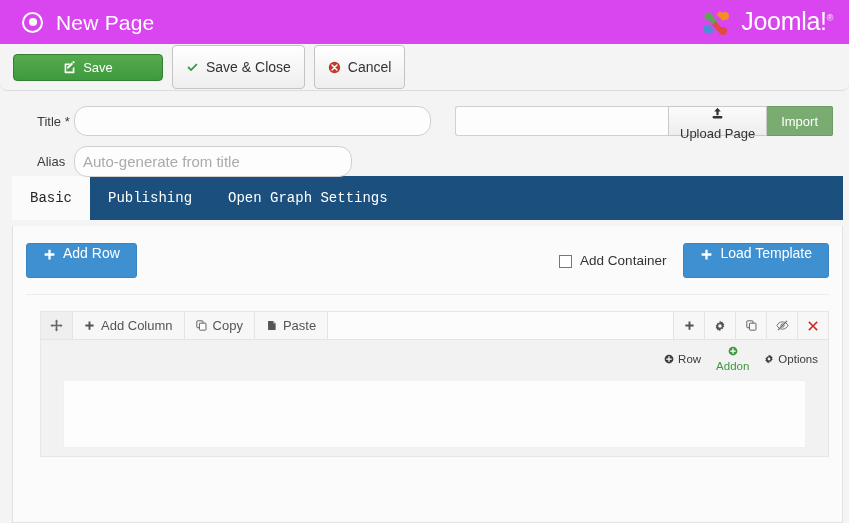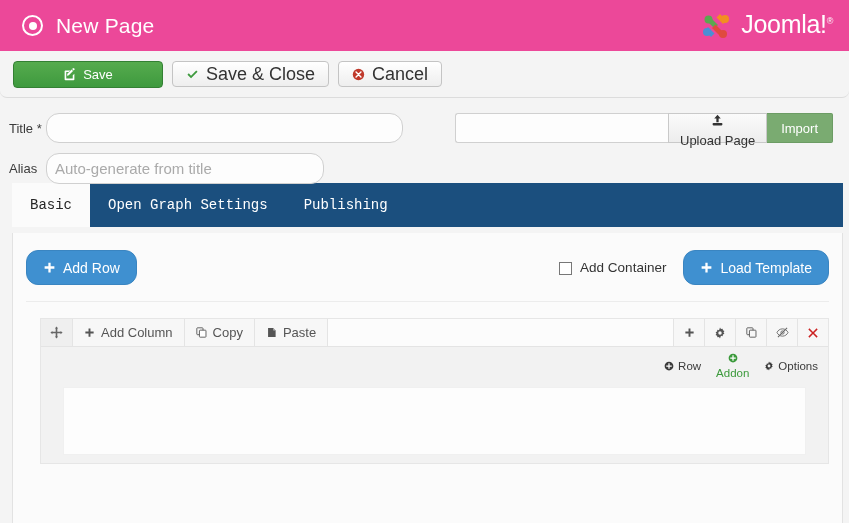--- a/index.html
+++ b/index.html
@@ -13,22 +13,22 @@
     background: #f4f4f4;
     font-family: "Liberation Sans", sans-serif;
     font-size: 13px;
     color: #333333;
     overflow: hidden;
     position: relative;
   }
 
   
   .header {
-    height: 51px;
-    background: #ec4899;
+    height: 44px;
+    background: #d946ef;
     display: flex;
     align-items: center;
     justify-content: space-between;
     padding: 0 12px 0 22px;
     box-sizing: border-box;
   }
   .header-left {
     display: flex;
     align-items: center;
     gap: 13px;
@@ -87,24 +87,24 @@
     padding-left: 13px;
     gap: 9px;
     box-sizing: border-box;
     border-radius: 7px;
   }
   .btn {
     display: inline-flex;
     align-items: center;
     justify-content: center;
     gap: 7px;
-    height: 26px;
+    height: 44px;
     padding: 0 13px;
     border-radius: 4px;
-    font-size: 18px;
+    font-size: 14px;
     box-sizing: border-box;
     cursor: pointer;
     white-space: nowrap;
     border: 1px solid #c4c4c4;
     background: linear-gradient(#ffffff, #eeeeee);
     color: #333333;
   }
   .btn-save {
     background: linear-gradient(#56ab4e, #3e9a3e);
     border: 1px solid #338033;
@@ -129,20 +129,21 @@
     align-items: center;
     margin-bottom: 10px;
   }
   .field-label {
     width: 46px;
     padding-left: 9px;
     font-size: 13px;
     color: #3b3b3b;
     box-sizing: border-box;
     flex: none;
+    margin-left: 28px;
   }
   .inp {
     height: 30px;
     border: 1px solid #d0d0d0;
     border-radius: 13px;
     background: #fdfdfd;
     font-family: "Liberation Sans", sans-serif;
     font-size: 14px;
     color: #333333;
     padding: 0 8px;
@@ -242,27 +243,27 @@
   }
   .panel-top {
     display: flex;
     align-items: center;
     justify-content: space-between;
     padding-bottom: 16px;
     border-bottom: 1px solid #ececec;
   }
   .btn-blue {
     display: inline-flex;
-    align-items: center;
+    align-items: flex-end;
     gap: 7px;
     height: 35px;
-    padding: 0 16px;
+    padding: 16px 16px;
     background: #3f90d0;
     border: 1px solid #3a85c1;
-    border-radius: 12px;
+    border-radius: 3px;
     color: #ffffff;
     font-size: 14px;
     cursor: pointer;
     box-sizing: border-box;
     white-space: nowrap;
   }
   .panel-top-right {
     display: flex;
     align-items: center;
     gap: 17px;
@@ -455,24 +456,24 @@
       <span>Import</span>
     </div>
   </div>
 </div>
 
 <div class="tabs">
   <div class="tab active">
     <span>Basic</span>
   </div>
   <div class="tab">
+    <span>Publishing</span>
+  </div>
+  <div class="tab">
     <span>Open Graph Settings</span>
-  </div>
-  <div class="tab">
-    <span>Publishing</span>
   </div>
 </div>
 
 <div class="panel">
 
   <div class="panel-top">
     <div class="btn-blue">
       <span class="ico">
         <svg width="13" height="13" viewBox="0 0 16 16">
             <path d="M6.6 2h2.8v4.6H14v2.8H9.4V14H6.6V9.4H2V6.6h4.6z" fill="#ffffff"></path>

